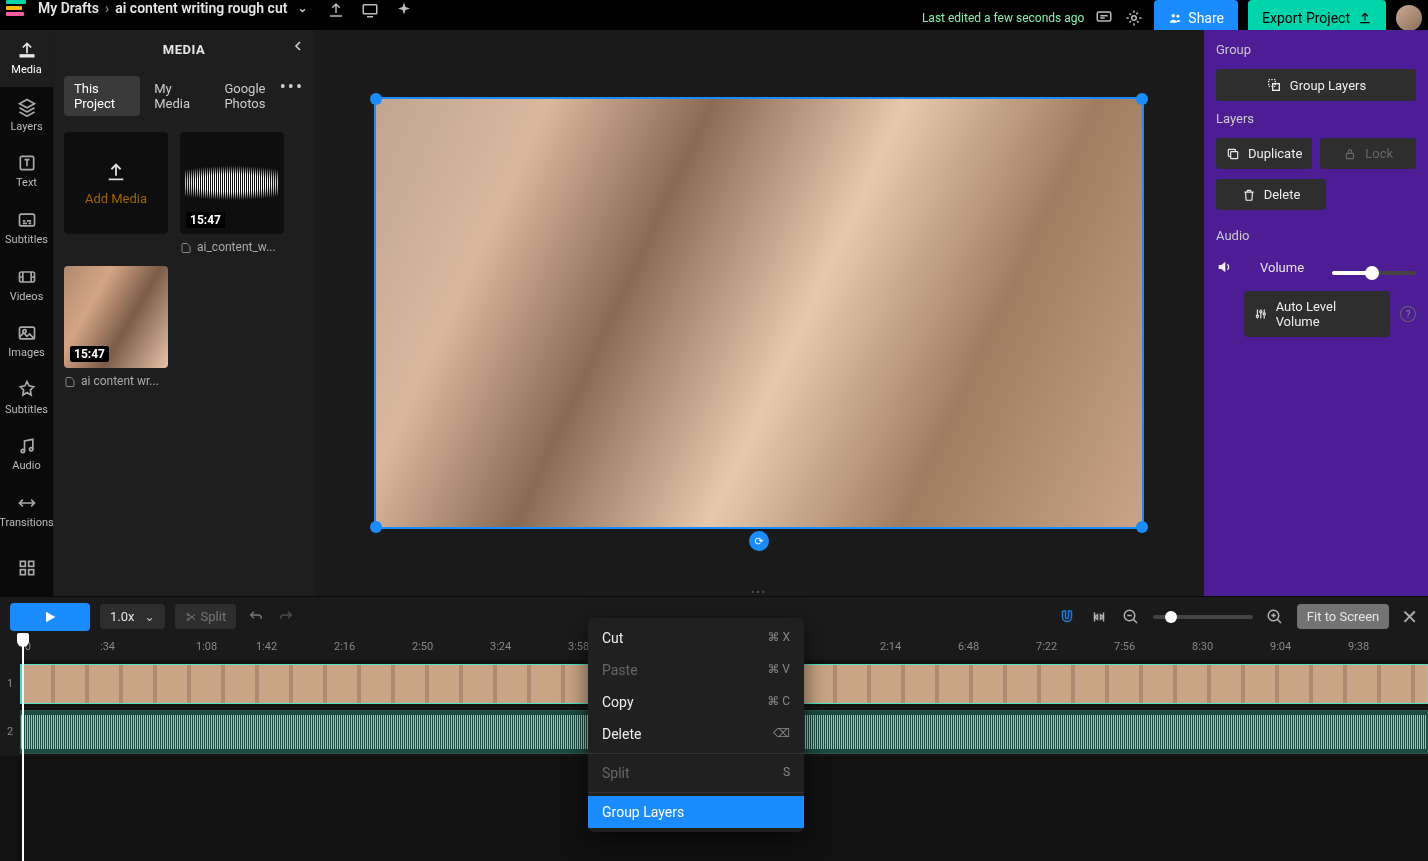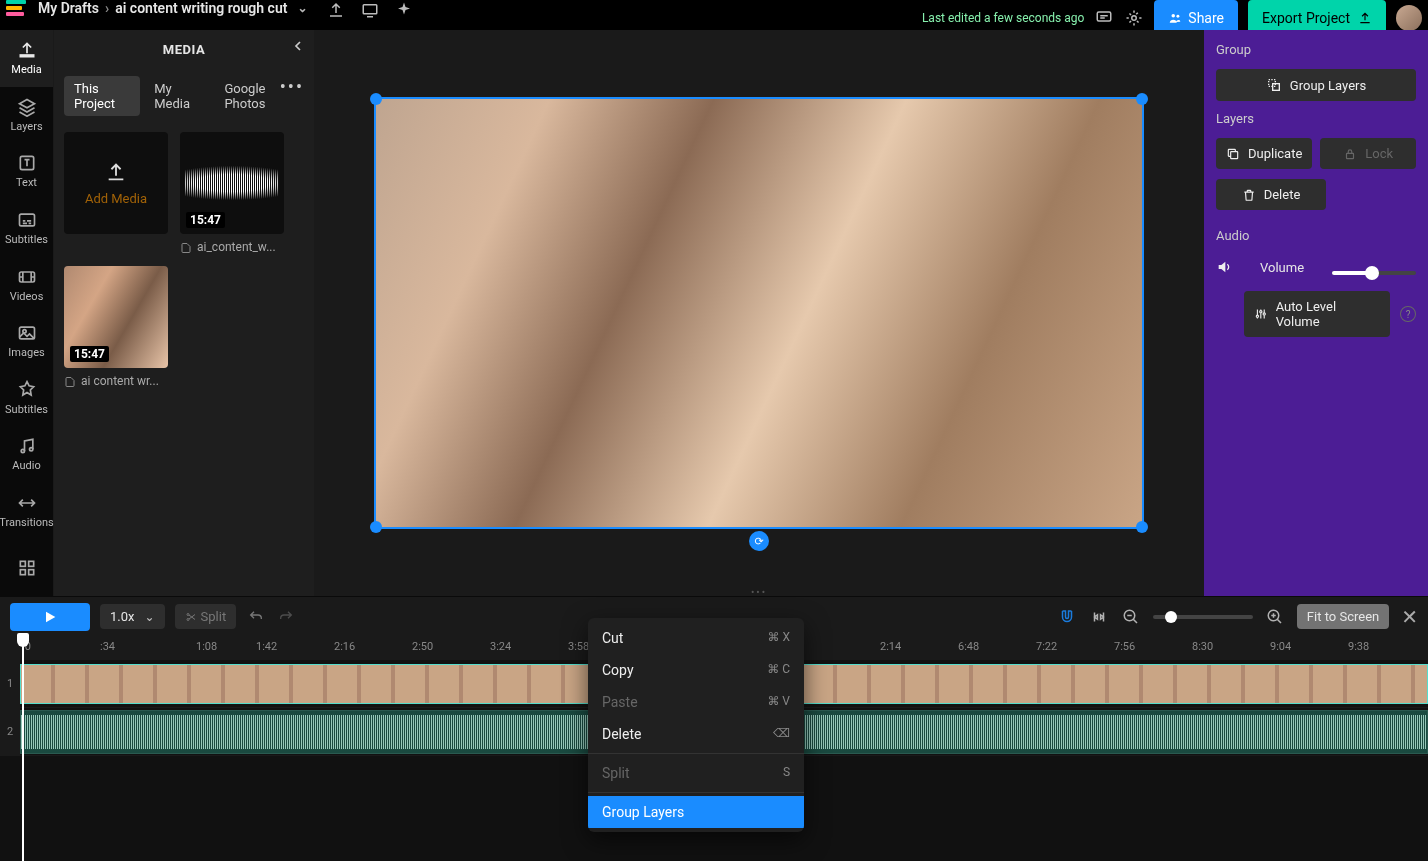--- a/index.html
+++ b/index.html
@@ -430,27 +430,27 @@
     <div class="tracknum">2</div>
     <div class="clipaud"></div>
   </div>
 </div>
 
 <div class="ctxmenu">
   <div class="ctxitem">
       <span>Cut</span>
       <span class="sc">⌘ X</span>
     </div>
+  <div class="ctxitem disabled">
+      <span>Paste</span>
+      <span class="sc">⌘ V</span>
+    </div>
   <div class="ctxitem">
       <span>Copy</span>
       <span class="sc">⌘ C</span>
-    </div>
-  <div class="ctxitem disabled">
-      <span>Paste</span>
-      <span class="sc">⌘ V</span>
     </div>
   <div class="ctxitem">
       <span>Delete</span>
       <span class="sc">⌫</span>
     </div>
   <div class="ctxsep"></div>
   <div class="ctxitem disabled">
       <span>Split</span>
       <span class="sc">S</span>
     </div>

